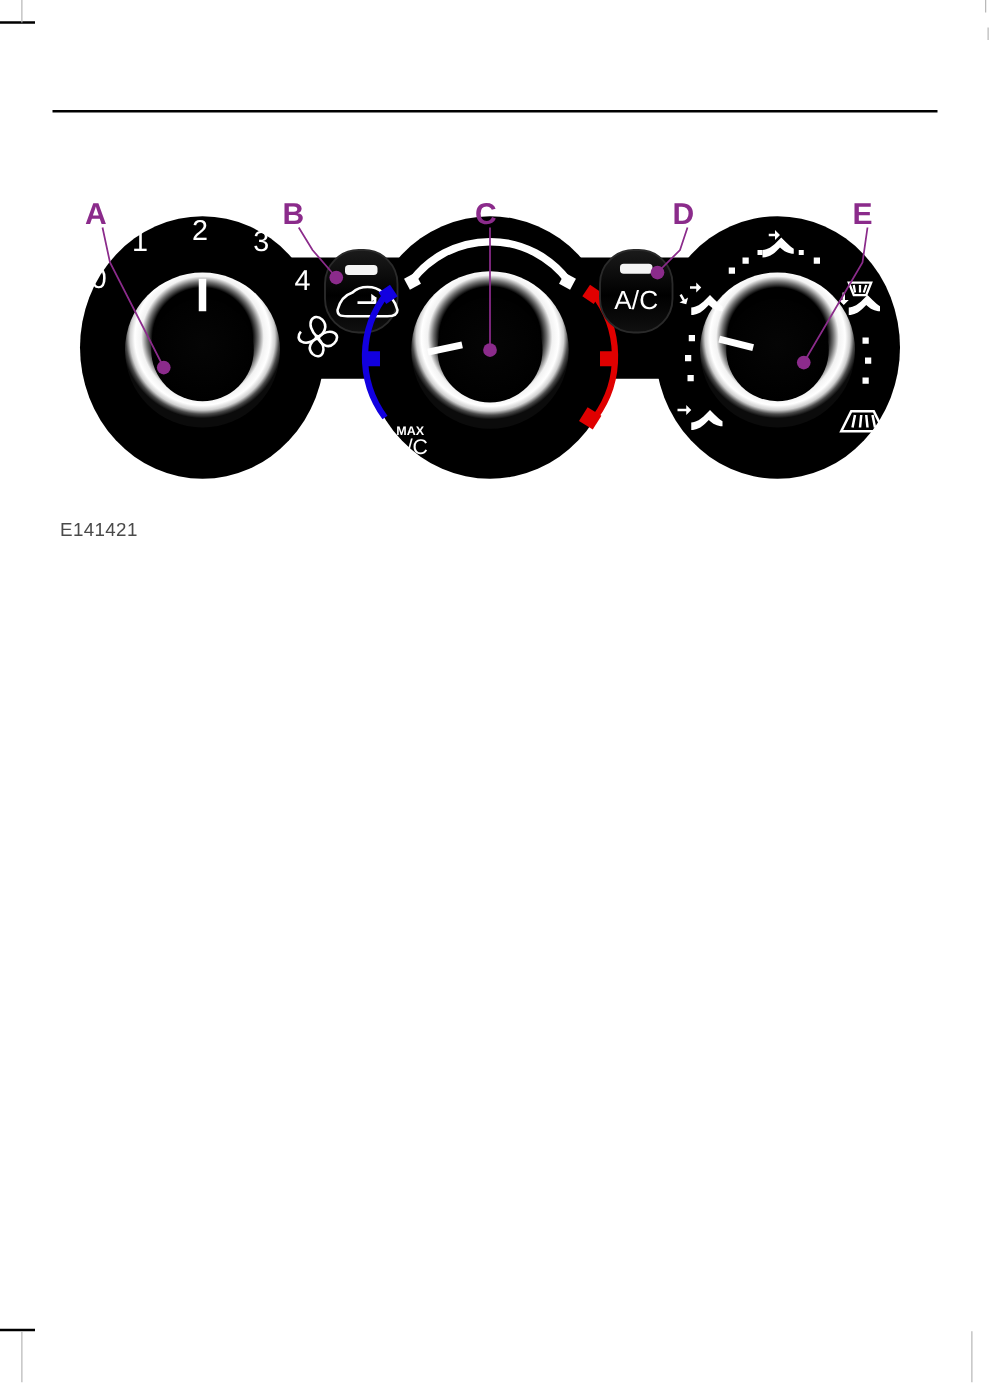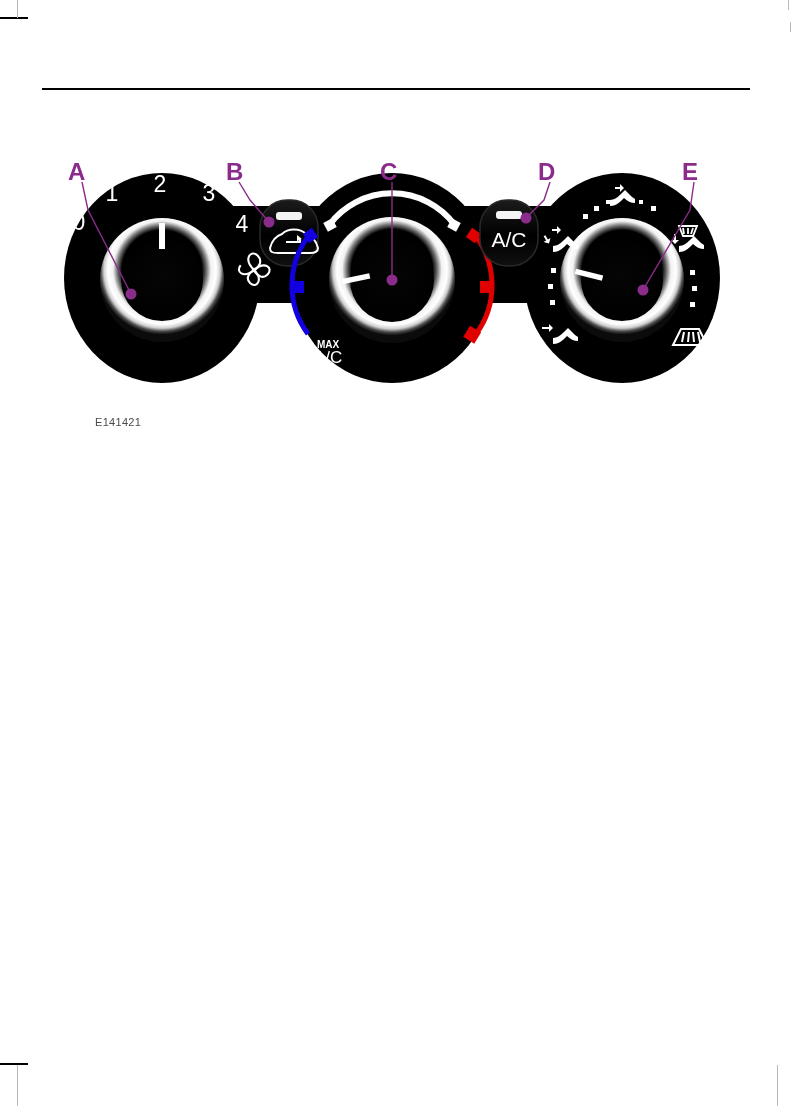--- a/index.html
+++ b/index.html
@@ -68,24 +68,23 @@
     color: #8B2B8B;
     letter-spacing: 0px;
   }
 
   
   .fig-caption {
     position: absolute;
     left: 6px;
     top: 268px;
     font-family: "Liberation Sans", sans-serif;
-    font-size: 11px;
+    font-size: 15px;
     color: #4a4a4a;
     letter-spacing: 0.3px;
-    margin-left: 47px;
   }
 </style>
 </head>
 <body>
 
 <div class="crop-mark crop-h" style="left:0px; top:17px; width:28px;"></div>
 <div class="crop-mark crop-v" style="left:17px; top:0px; height:18px;"></div>
 
 <div class="crop-mark crop-h" style="left:0px; top:1063px; width:28px;"></div>
 <div class="crop-mark crop-v" style="left:17px; top:1065px; height:41px;"></div>

